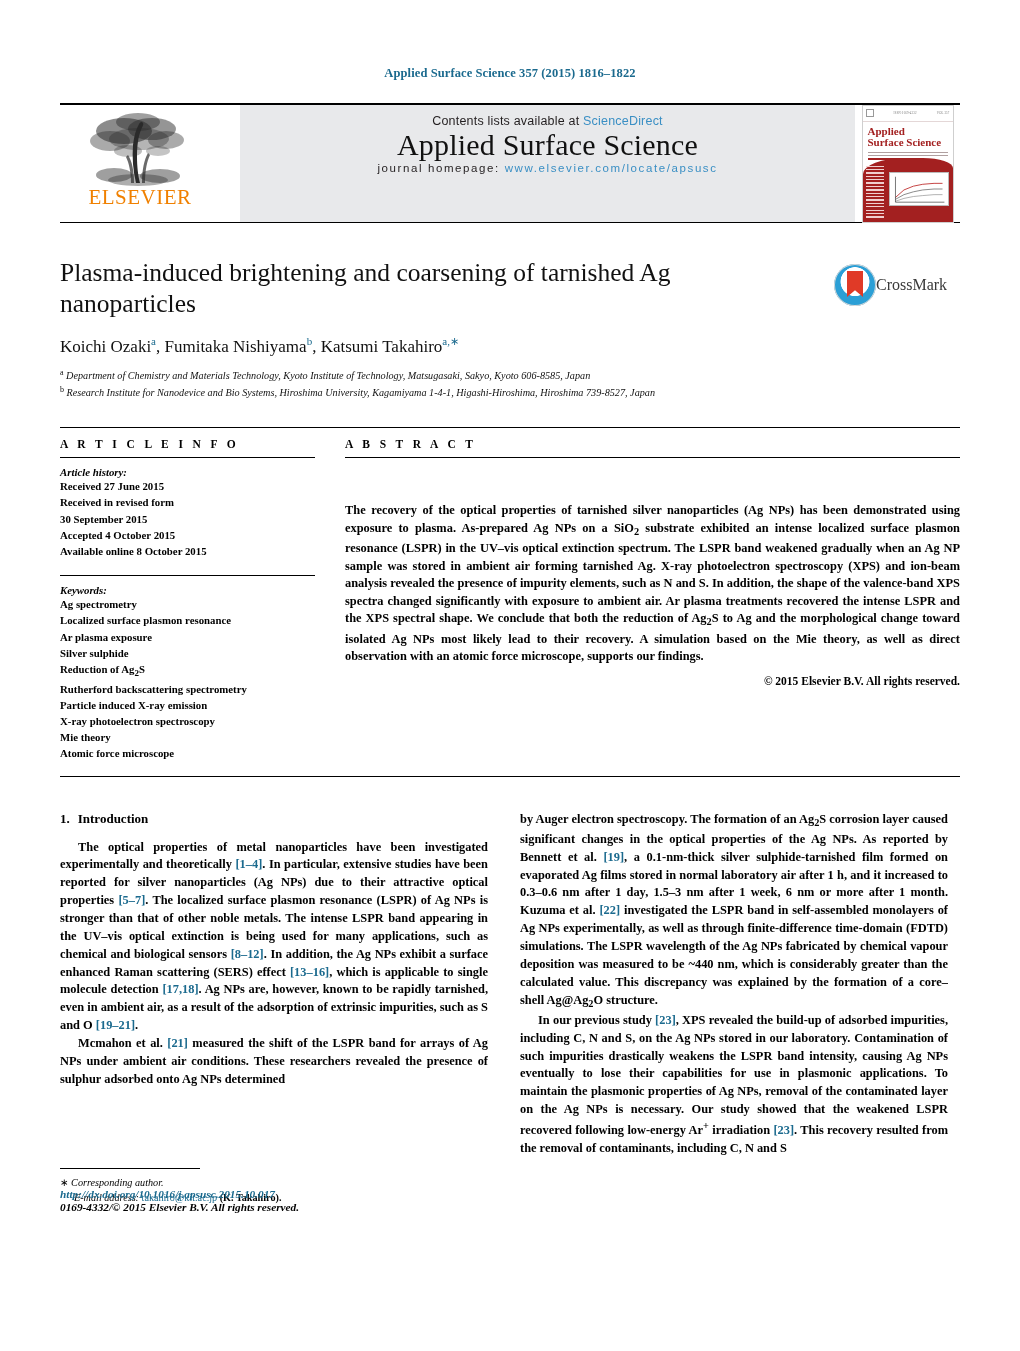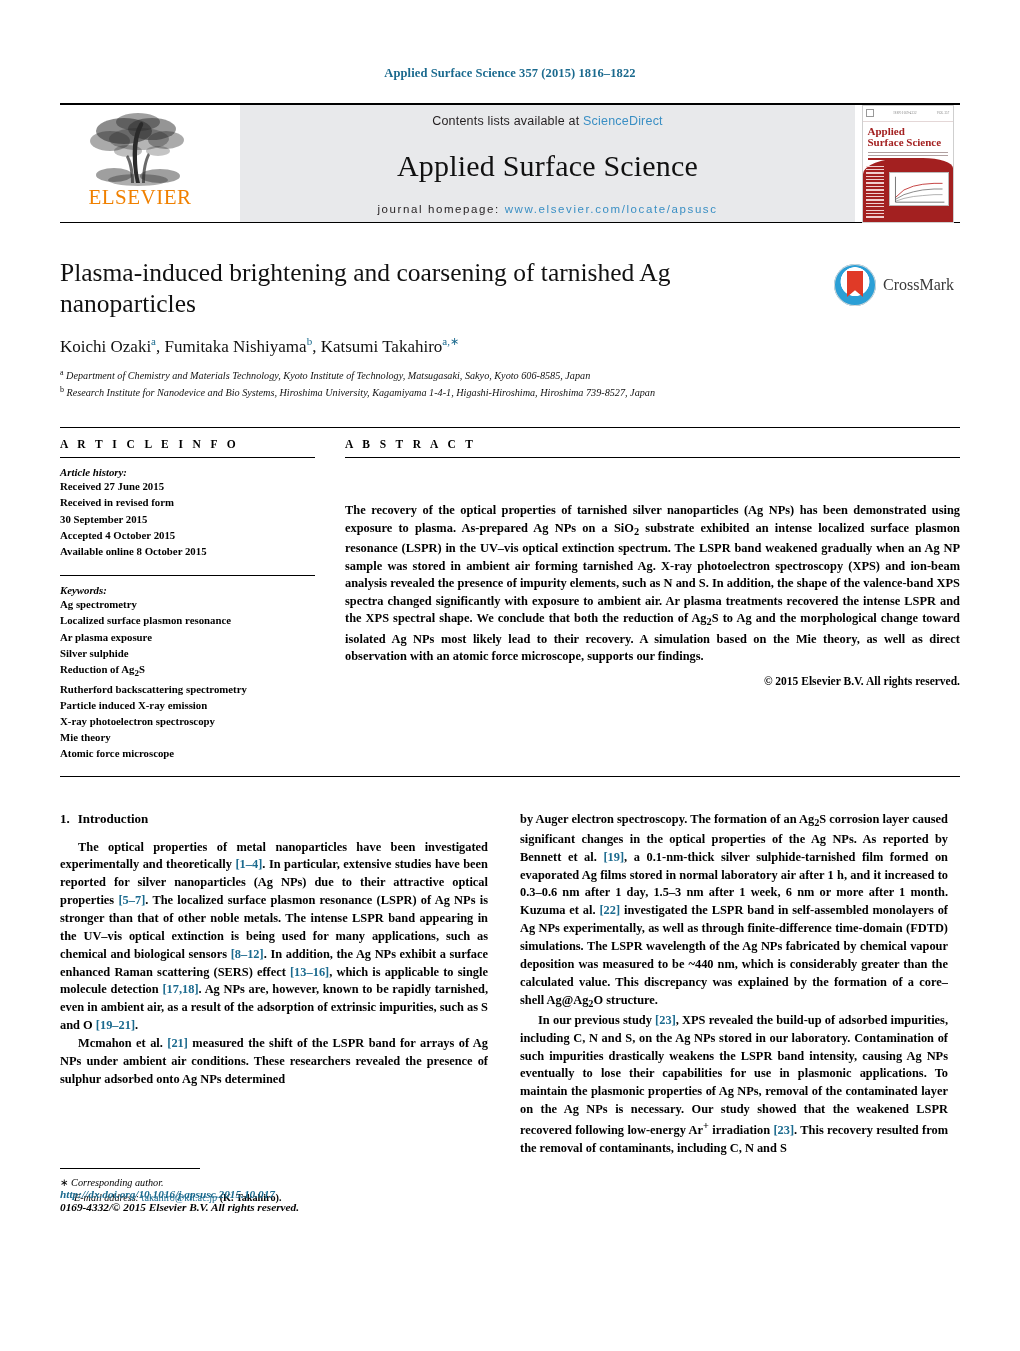--- a/index.html
+++ b/index.html
@@ -53,21 +53,20 @@
     color: #f08000;
     line-height: 1;
     margin-top: -2px;
   }
   .journal-band {
     flex: 1 1 auto;
     background: #e8e9eb;
     display: flex;
     flex-direction: column;
     align-items: center;
-    justify-content: space-between;
     padding: 9px 0 7px 0;
     margin-left: 20px;
   }
   .contents-line {
     font-family: "Liberation Sans", sans-serif;
     font-size: 12.5px;
     color: #231f20;
     letter-spacing: .2px;
   }
   .contents-line .sd { color: #3a8fc4; }
@@ -112,21 +111,21 @@
                 border-radius: 42px 30px 0 0 / 16px 10px 0 0; }
   .cover-chart { position:absolute; left:26px; top:66px; width:60px; height:34px; background:#fff; border:1px solid #bbb; }
   .cover-lines { position:absolute; left:3px; top:60px; width:18px; }
   .cover-lines u { display:block; height:1.3px; background:#f0cfcf; margin-bottom:2.1px; text-decoration:none;}
 
   
   .title-block { margin: 34px 60px 0 60px; position: relative; min-height: 132px; }
   .crossmark {
     position: absolute; right: 0; top: 4px;
     width: 126px; height: 48px;
-    display: flex; align-items: center; gap: 7px;
+    display: flex; align-items: center; 
   }
   .cm-circle { width: 42px; height: 42px; border-radius: 50%;
                background: radial-gradient(circle at 50% 42%, #ffffff 0 44%, #2b9fd6 46% 76%, #1a6f9c 78% 100%);
                position: relative; box-shadow: 0 0 0 1px #d8d8d8 inset; }
   .cm-ribbon { position:absolute; left:13px; top:7px; width:16px; height:26px; background:#e03a27;
                clip-path: polygon(0 0, 100% 0, 100% 100%, 50% 74%, 0 100%); }
   .cm-text { font-family: "Liberation Serif", serif; font-size: 16px; color: #3a3a3a; }
   .paper-title {
     font-family: "Liberation Serif", serif;
     font-size: 25.5px;

